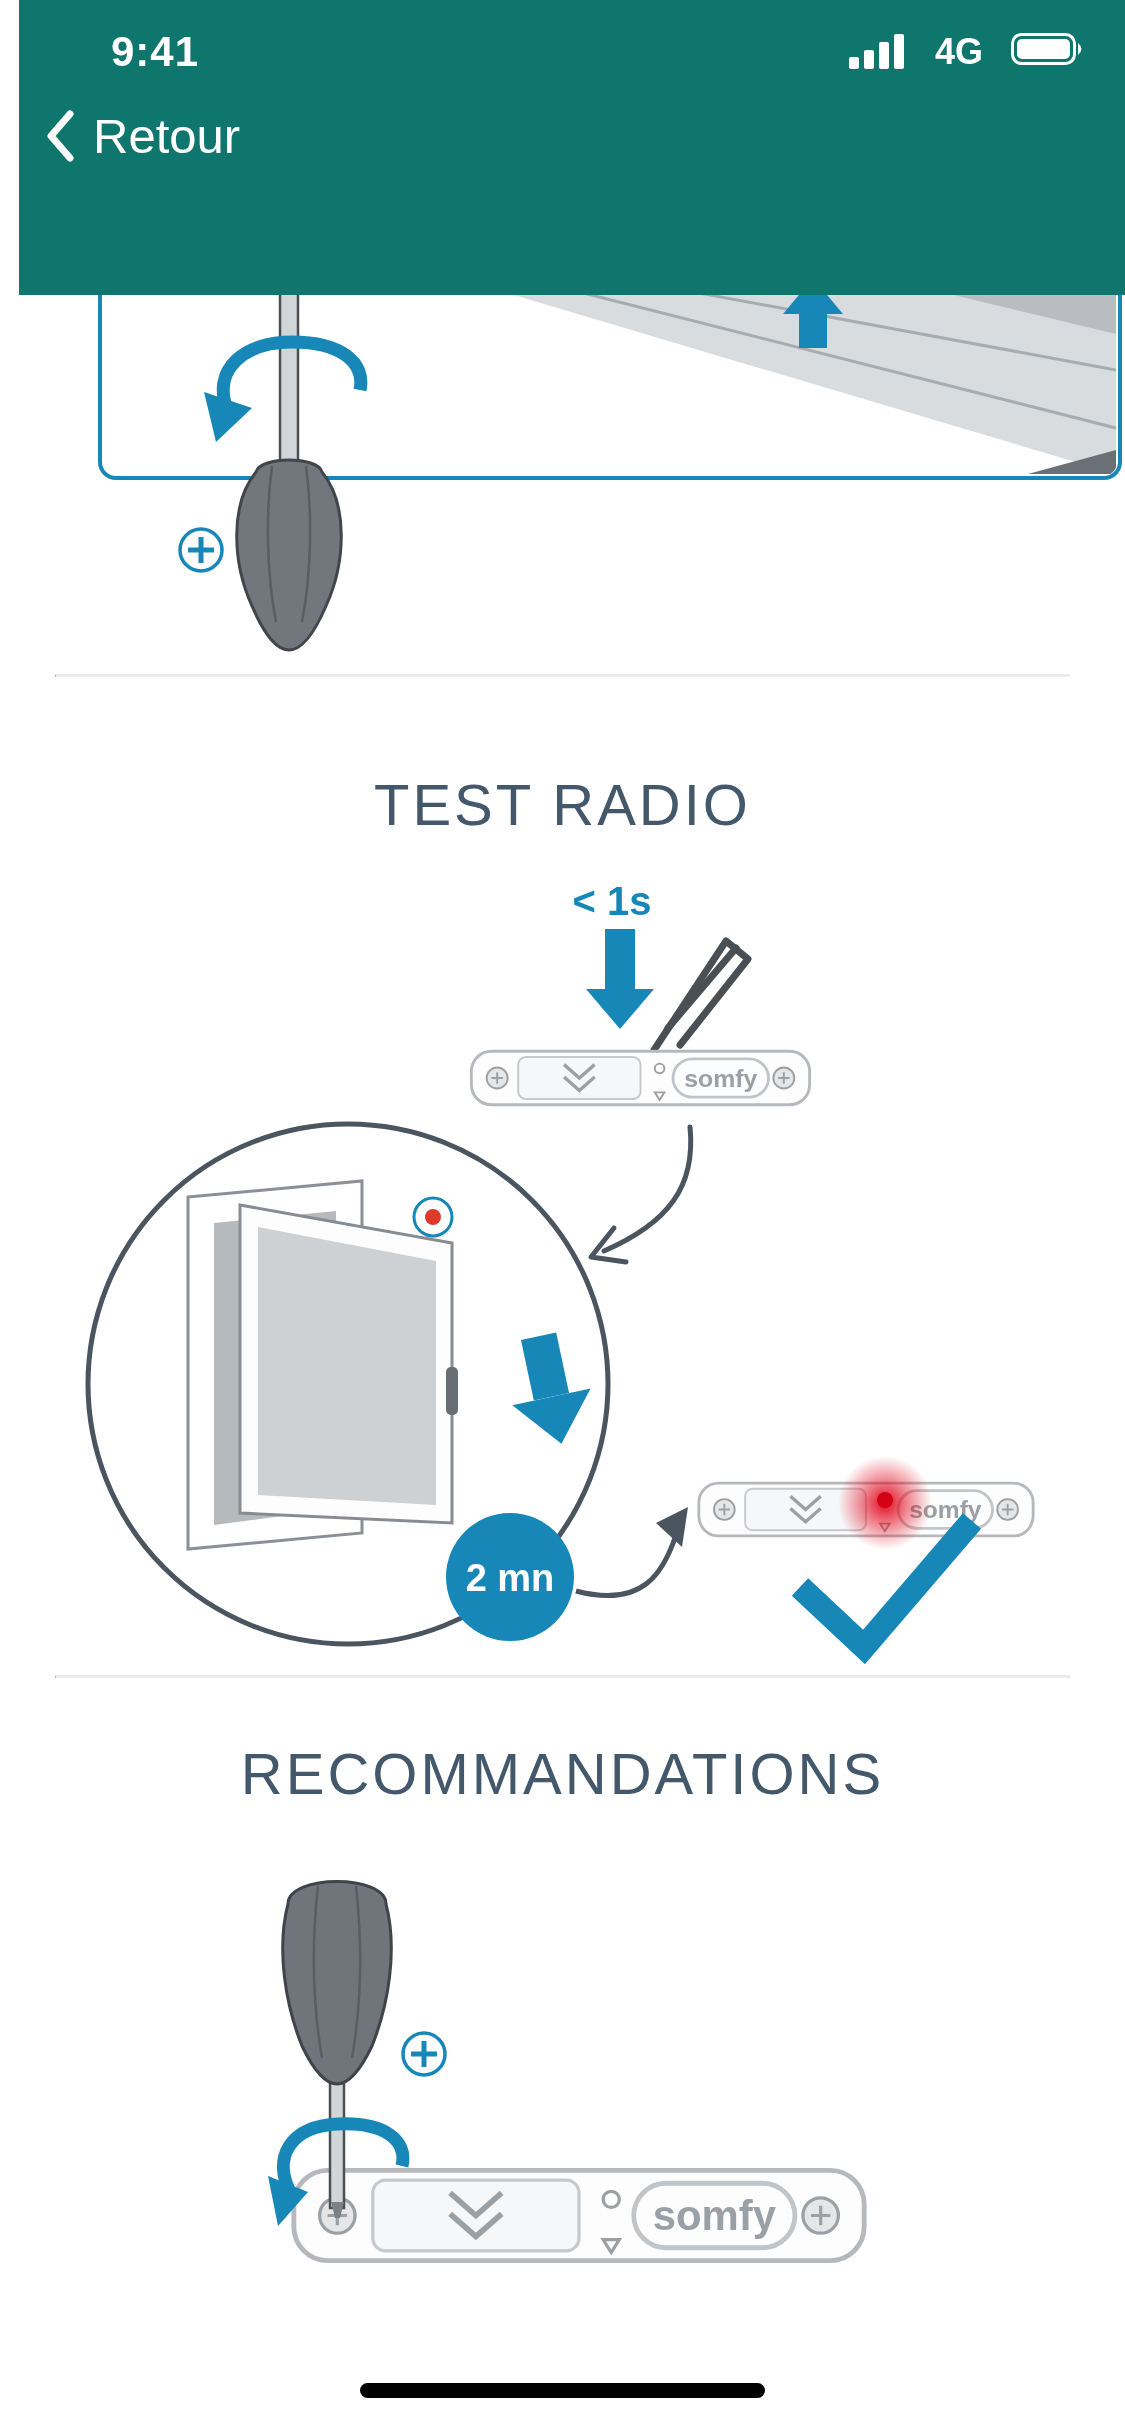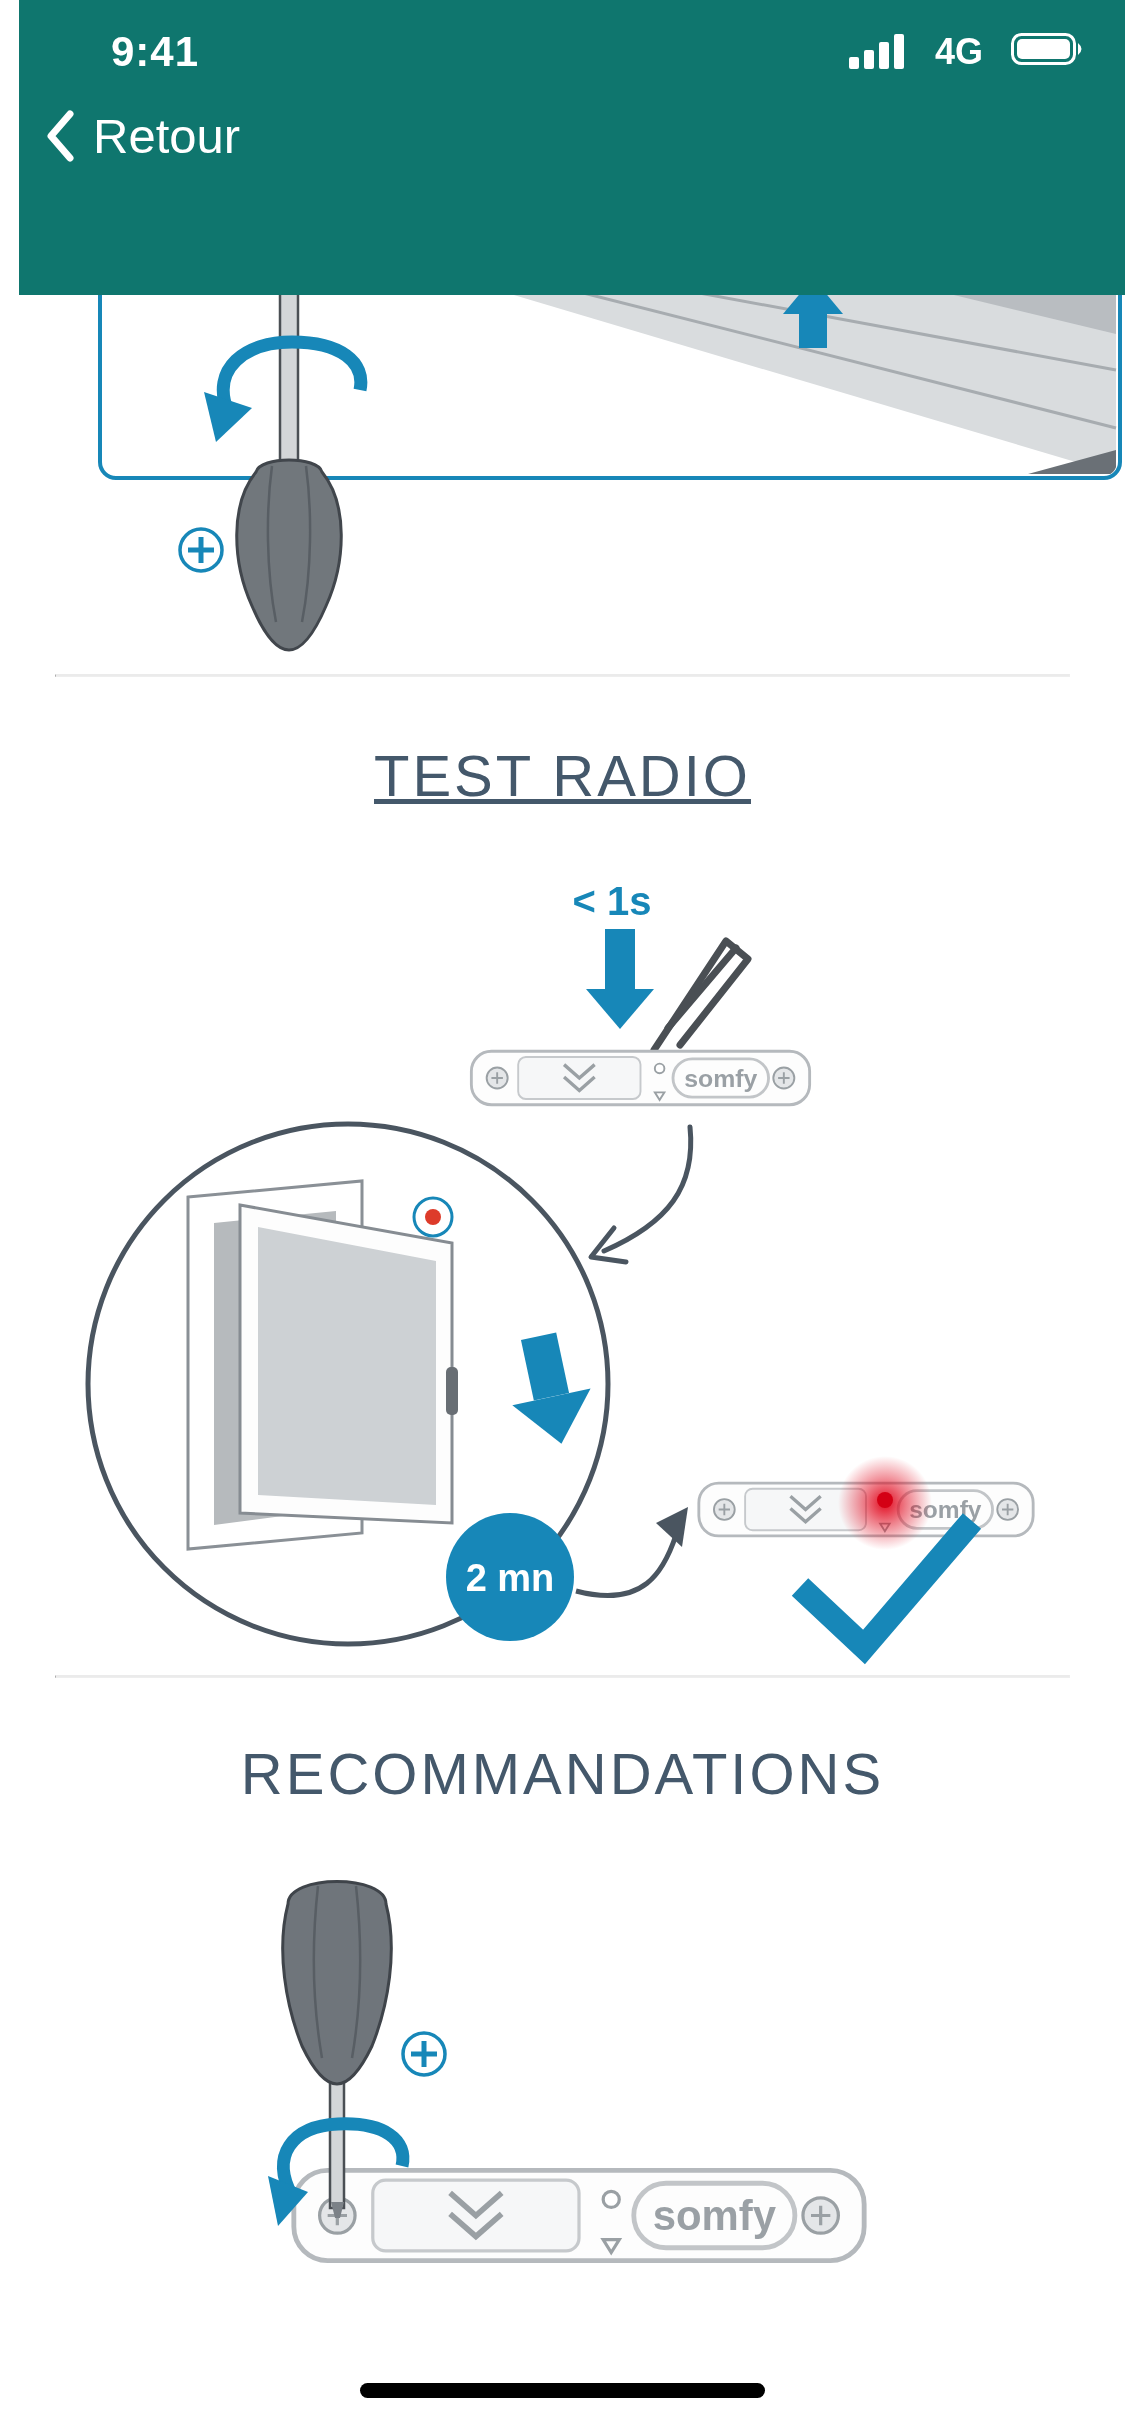--- a/index.html
+++ b/index.html
@@ -16,21 +16,21 @@
   .nav-bar { display:flex; align-items:center; margin-top:32px; padding:0 30px 0 24px; color:#fff; }
   .back-button { display:flex; align-items:center; gap:16px; background:none; border:none; color:#fff; font-size:49px; font-family:inherit; cursor:pointer; }
   .page-title { font-size:46px; font-weight:700; margin-left:46px; white-space:nowrap; }
 
   
   .divider { position:absolute; left:55px; right:55px; border-top:2px solid #ebebeb; }
   .section-title { position:absolute; left:0; right:0; text-align:center; font-size:58px; font-weight:400; color:#44586B; letter-spacing:3px; }
   .illus { position:absolute; left:0; }
   #fig1 { top:255px; }
   #div1 { top:674px; }
-  #h-test { top:742px;text-decoration:underline; }
+  #h-test { top:771px; }
   #fig2 { top:845px; }
   #div2 { top:1675px; }
   #h-reco { top:1740px;text-align:center; }
   #fig3 { top:1840px; }
 
   svg text { font-family:"Liberation Sans", sans-serif; }
 
   .home-indicator { position:absolute; left:360px; bottom:38px; width:405px; height:15px; border-radius:8px; background:#000; z-index:20; }
 </style>
 </head>

